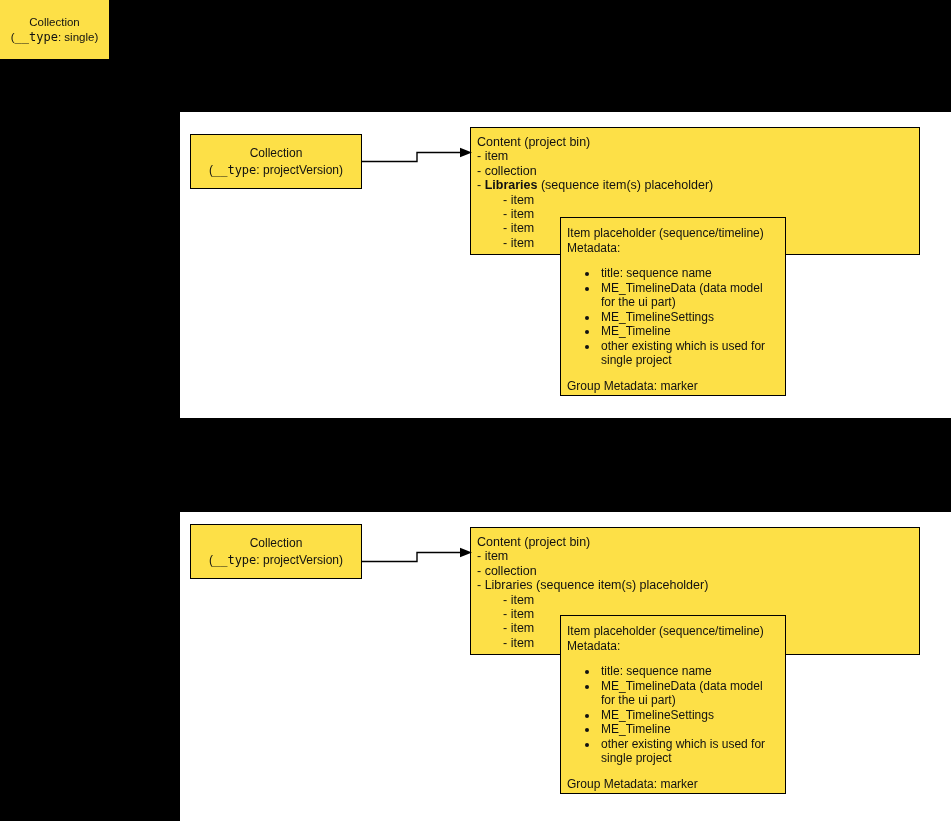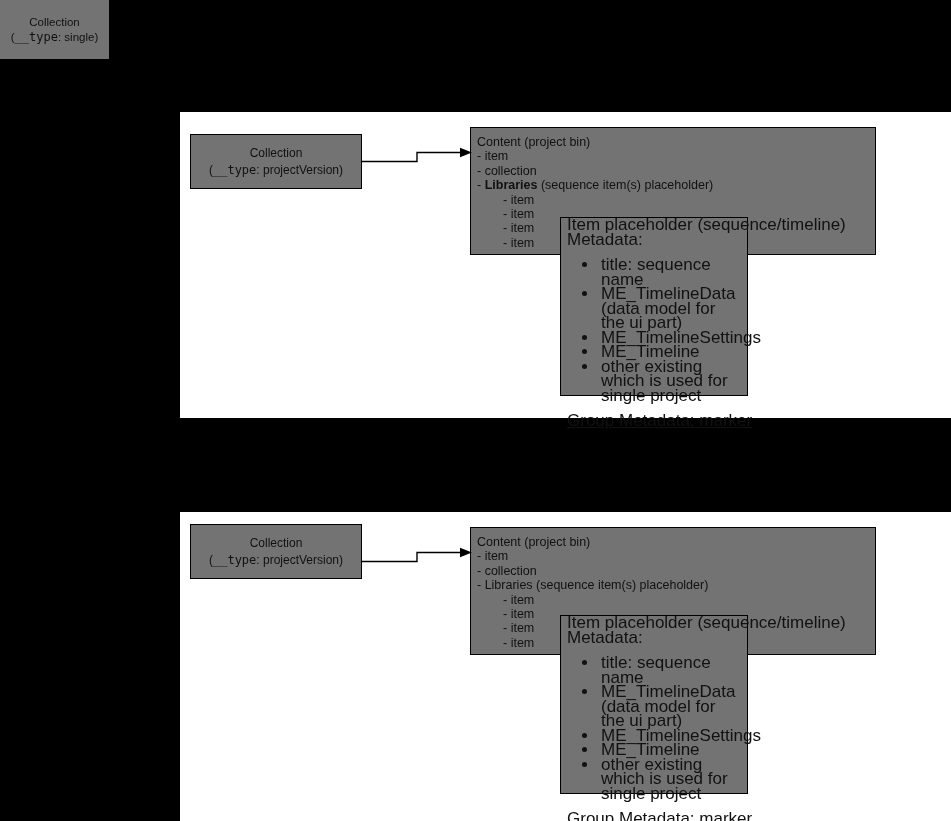--- a/index.html
+++ b/index.html
@@ -16,21 +16,21 @@
     -webkit-font-smoothing: antialiased;
   }
 
   
   .panel {
     position: absolute;
     background: #ffffff;
   }
   .box {
     position: absolute;
-    background: #737373;
+    background: #fde047;
     border: 1px solid #000000;
     box-sizing: border-box;
   }
 
   
   #collection-project-box {
     left: 0px;
     top: 0px;
     width: 110px;
     height: 60px;
@@ -64,53 +64,53 @@
     display: flex;
     flex-direction: column;
     align-items: center;
     justify-content: center;
   }
   .collection-version-box .collection-title { font-size: 12px; line-height: 17px; }
   .collection-version-box .collection-type  { font-size: 12px; line-height: 17px; }
 
   
   .content-box {
-    width: 406px;
+    width: 450px;
     padding: 7px 0 6px 6px;
     box-sizing: border-box;
     font-size: 12.5px;
     color: #111111;
     line-height: 14.4px;
   }
   .content-line { white-space: nowrap; }
   .content-line.indent { padding-left: 26px; }
   .content-line .bold { font-weight: bold; }
 
   
   .item-box {
-    width: 188px;
-    padding: 0 8px 8px 6px;
+    width: 226px;
+    padding: 8px 8px 8px 6px;
     box-sizing: border-box;
-    font-size: 17px;
+    font-size: 12px;
     color: #111111;
     line-height: 14.5px;
     z-index: 5;
   }
   .item-head { white-space: nowrap; }
   .item-list {
     margin: 11px 0 11px 0;
     padding-left: 32px;
     list-style: disc;
   }
   .item-list li {
     margin: 0;
     padding: 0 0 0 2px;
     line-height: 14.5px;
   }
-  .item-foot { white-space: nowrap; text-decoration: underline; }
+  .item-foot { white-space: nowrap; }
 
   
   .connector {
     position: absolute;
     z-index: 4;
   }
 </style>
 </head>
 <body>
 

